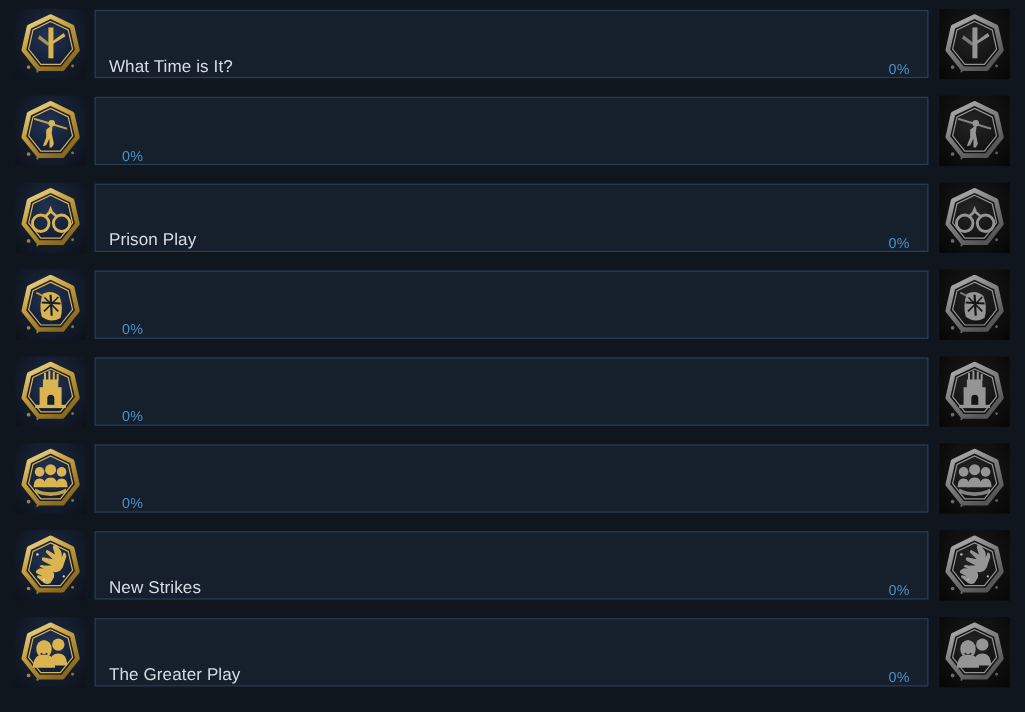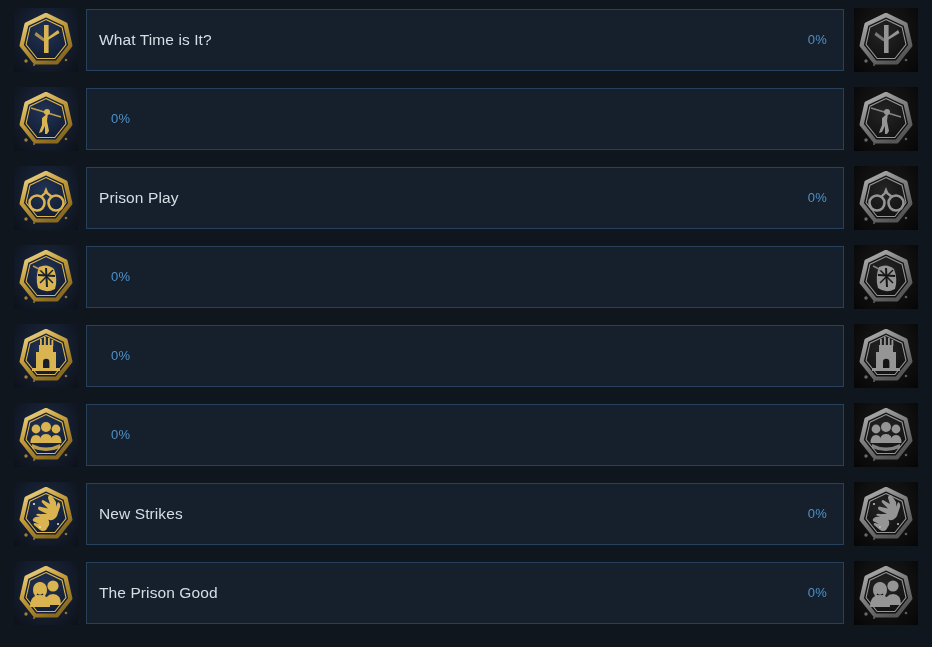--- a/index.html
+++ b/index.html
@@ -63,21 +63,21 @@
   }
 
   
   .ach-panel {
     flex: 1 1 auto;
     height: 62px;
     box-sizing: border-box;
     background: #16202d;
     border: 1px solid #27405c;
     display: flex;
-    align-items: center;
+    align-items: flex-end;
     padding: 0 16px 0 12px;
     min-width: 0;
   }
 
   .ach-title {
     flex: 1 1 auto;
     color: #d6dde5;
     font-size: 15.5px;
     line-height: 1.1;
     letter-spacing: 0.1px;
@@ -509,21 +509,21 @@
           <circle cx="26" cy="27" r="6" fill="#d9b451" opacity="0.95"></circle>
           <path d="M26 21 q-7 1 -7 8 q0 7 7 8 q7 -1 7 -8 q0 -7 -7 -8 Z" fill="#d9b451"></path>
           <path d="M23 33 q3 3 6 0" stroke="#16202d" stroke-width="1.4" fill="none"></path>
           <path d="M16 46 q0 -12 10 -12 q10 0 10 12 Z" fill="#d9b451"></path>
           <circle cx="12" cy="53" r="1.7" fill="#c79a3a" opacity="0.8"></circle>
           <circle cx="52" cy="52" r="1.3" fill="#c79a3a" opacity="0.7"></circle>
           <circle cx="20" cy="57" r="1" fill="#e0b857" opacity="0.6"></circle>
         </svg>
       </div>
       <div class="ach-panel">
-        <div class="ach-title">The Prison Good</div>
+        <div class="ach-title">The Greater Play</div>
         <div class="ach-pct">0%</div>
       </div>
       <div class="icon-right">
         <svg class="badge-svg" viewBox="0 0 64 64" xmlns="http://www.w3.org/2000/svg">
           <defs>
             <linearGradient id="rim-duo" x1="0" y1="0" x2="0.6" y2="1">
               <stop offset="0%" stop-color="#f3dc93"></stop>
               <stop offset="45%" stop-color="#c9a13f"></stop>
               <stop offset="100%" stop-color="#8a6a1f"></stop>
             </linearGradient>

